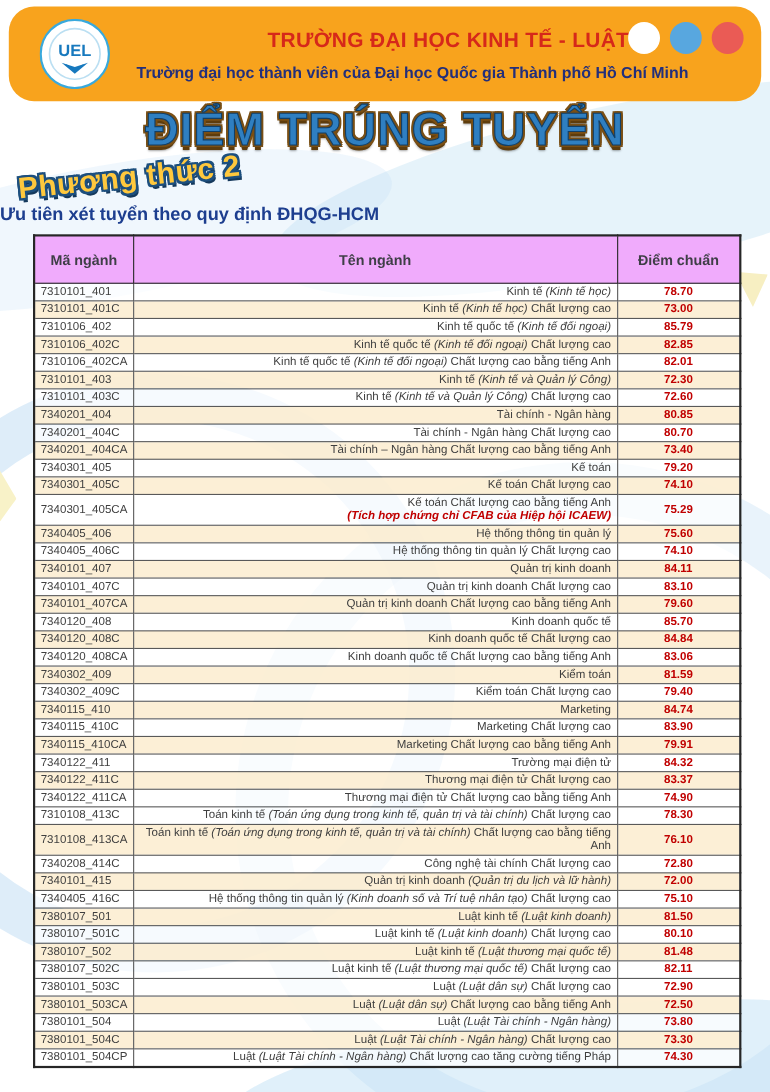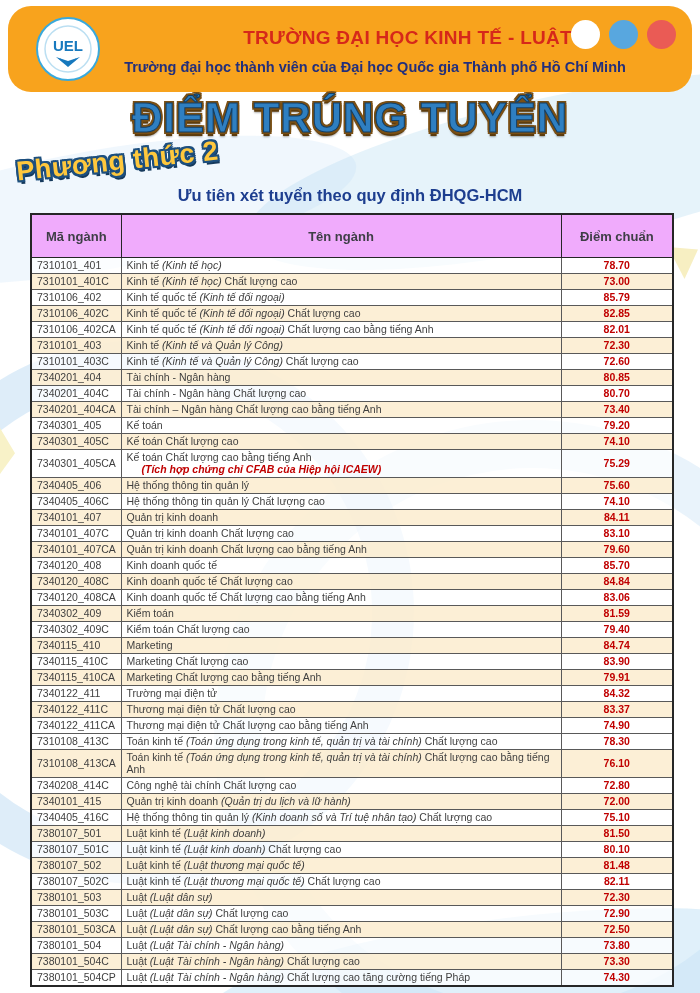--- a/index.html
+++ b/index.html
@@ -42,34 +42,34 @@
     font-size:42px;font-weight:800;letter-spacing:1px;color:#2F7FC1;
     -webkit-text-stroke:1px #123F66;
     text-shadow:-2px -2px 0 #7A4F14,2px -2px 0 #7A4F14,-2px 2px 0 #7A4F14,
       2px 2px 0 #7A4F14,0 -2px 0 #7A4F14,0 2px 0 #7A4F14,-2px 0 0 #7A4F14,
       2px 0 0 #7A4F14,0 4px 0 #5E3C0C,0 5px 2px rgba(0,0,0,.35);}
   .method-badge{position:absolute;left:16px;top:146px;transform:rotate(-6deg);
     font-size:27px;font-weight:800;letter-spacing:.5px;color:#FFC83D;
     text-shadow:-2px -2px 0 #1D4F7E,2px -2px 0 #1D4F7E,-2px 2px 0 #1D4F7E,
       2px 2px 0 #1D4F7E,0 -2px 0 #1D4F7E,0 2px 0 #1D4F7E,-2px 0 0 #1D4F7E,
       2px 0 0 #1D4F7E,2px 4px 0 #15395C;}
-  .page-subtitle{position:absolute;left:0;right:0;top:186px;text-align:center;
+  .page-subtitle{position:absolute;left:0;right:0;top:186px;
     color:#1D3E8F;font-weight:bold;font-size:16.5px;}
 
   
   .table-wrap{position:absolute;left:30px;top:213px;width:642px;}
   table{width:100%;border-collapse:collapse;table-layout:fixed;
     border:2px solid #262626;}
   col.c-code{width:90px;} col.c-name{width:440px;} col.c-score{width:112px;}
   thead th{background:#f0abfc;color:#3E3E46;font-size:13px;font-weight:bold;
     height:42px;border:1px solid #262626;text-align:center;padding:0;}
   tbody td{font-size:10.5px;color:#3F3F3F;border:1px solid #595959;
     padding:1px 5px;height:13px;line-height:1.18;vertical-align:middle;
     background:rgba(255,255,255,.72);overflow:hidden;white-space:nowrap;}
-  tbody td.name{white-space:normal;}
+  tbody td.name{white-space:normal;text-align:right;}
   tr.alt td{background:rgba(252,238,211,.94);}
   td.score{text-align:center;font-weight:bold;color:#C00000;}
   td.name em{font-style:italic;}
   .note{color:#C00000;font-weight:bold;font-style:italic;font-size:10.5px;margin-left:15px;}
 </style>
 </head>
 <body>
 
 <div class="decor swoosh-top"></div>
 <div class="decor swoosh-top2"></div>
@@ -605,32 +605,20 @@
     </td>
     <td class="name">
       <span>Luật kinh tế </span><em>(Luật thương mại quốc tế)</em><span> Chất lượng cao</span>
       
     </td>
     <td class="score">
       <span>82.11</span>
     </td>
   </tr>
 
-  <tr class="alt">
-    <td class="code">
-      <span>7380101_503</span>
-    </td>
-    <td class="name">
-      <span>Luật </span><em>(Luật dân sự)</em><span></span>
-      
-    </td>
-    <td class="score">
-      <span>72.30</span>
-    </td>
-  </tr>
 
   <tr>
     <td class="code">
       <span>7380101_503C</span>
     </td>
     <td class="name">
       <span>Luật </span><em>(Luật dân sự)</em><span> Chất lượng cao</span>
       
     </td>
     <td class="score">

